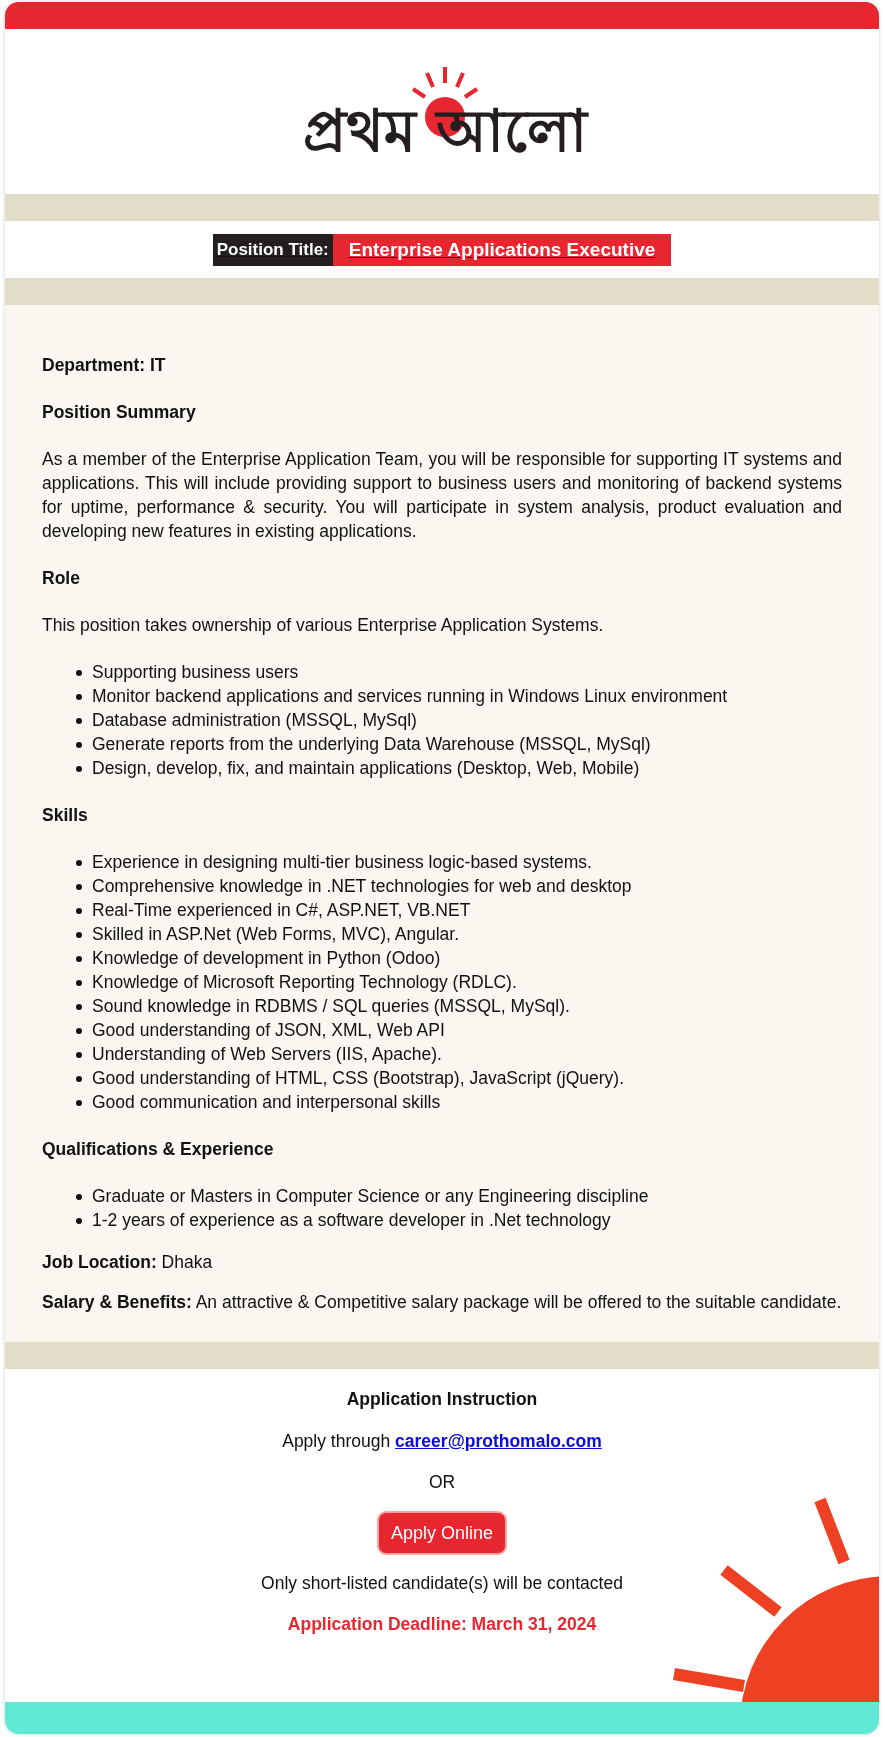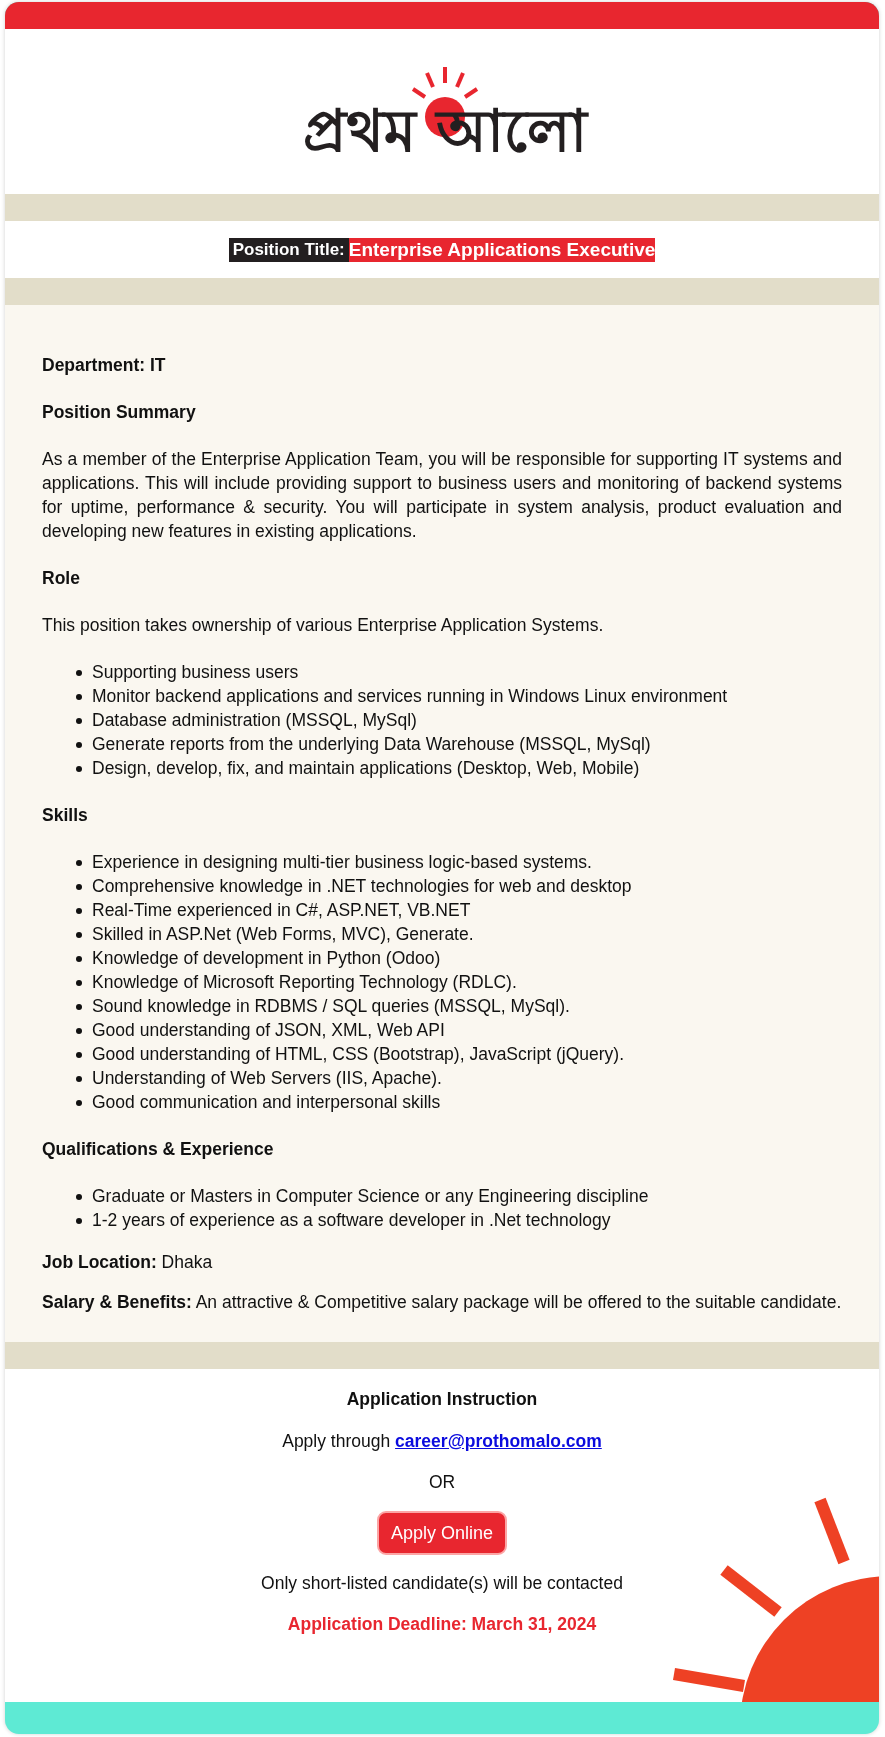--- a/index.html
+++ b/index.html
@@ -12,28 +12,28 @@
     .card {
       position: absolute; left: 5px; top: 2px; width: 874px; height: 1732px;
       background: #5eead4; border-radius: 14px; overflow: hidden;
       box-shadow: 0 0 4px rgba(0,0,0,0.18);
     }
     .top-bar { height: 27px; background: #e8262f; }
     .logo-area { height: 165px; position: relative; background: #fff; }
     .logo { position: absolute; left: 250px; top: 30px; width: 380px; height: 112px; }
     .band { height: 27px; background: #e2ddc9; }
     .title-area { height: 57px; background: #fff; display: flex; justify-content: center; align-items: center; }
-    .title-badge { display: flex; height: 24px; }
+    .title-badge { display: flex; height: 32px; text-decoration: underline; }
     .title-label {
       background: #231f20; color: #fff; font-weight: bold; font-size: 17px;
       padding: 0 4px; display: flex; align-items: center;
     }
     .title-value {
       background: #e8262f; color: #fff; font-weight: bold; font-size: 19px;
-      padding: 0 0; display: flex; align-items: center;
+      padding: 0 16px; display: flex; align-items: center;
     }
     .content {
       background: #faf7f0; padding: 48px 37px 28px 37px;
       font-size: 17.5px; line-height: 24px; color: #111;
     }
     .content h3 { font-size: 17.5px; font-weight: bold; margin-bottom: 23px; }
     .content p { margin-bottom: 23px; text-align: justify; }
     .content ul { list-style: none; margin: 0 0 23px 34px; }
     .content li { position: relative; padding-left: 16px; }
     .content li::before {
@@ -104,27 +104,27 @@
       <li>Database administration (MSSQL, MySql)</li>
       <li>Generate reports from the underlying Data Warehouse (MSSQL, MySql)</li>
       <li>Design, develop, fix, and maintain applications (Desktop, Web, Mobile)</li>
     </ul>
 
     <h3>Skills</h3>
     <ul>
       <li>Experience in designing multi-tier business logic-based systems.</li>
       <li>Comprehensive knowledge in .NET technologies for web and desktop</li>
       <li>Real-Time experienced in C#, ASP.NET, VB.NET</li>
-      <li>Skilled in ASP.Net (Web Forms, MVC), Generate.</li>
+      <li>Skilled in ASP.Net (Web Forms, MVC), Angular.</li>
       <li>Knowledge of development in Python (Odoo)</li>
       <li>Knowledge of Microsoft Reporting Technology (RDLC).</li>
       <li>Sound knowledge in RDBMS / SQL queries (MSSQL, MySql).</li>
       <li>Good understanding of JSON, XML, Web API</li>
+      <li>Understanding of Web Servers (IIS, Apache).</li>
       <li>Good understanding of HTML, CSS (Bootstrap), JavaScript (jQuery).</li>
-      <li>Understanding of Web Servers (IIS, Apache).</li>
       <li>Good communication and interpersonal skills</li>
     </ul>
 
     <h3>Qualifications &amp; Experience</h3>
     <ul style="margin-bottom:18px;">
       <li>Graduate or Masters in Computer Science or any Engineering discipline</li>
       <li>1-2 years of experience as a software developer in .Net technology</li>
     </ul>
 
     <div class="kv">

